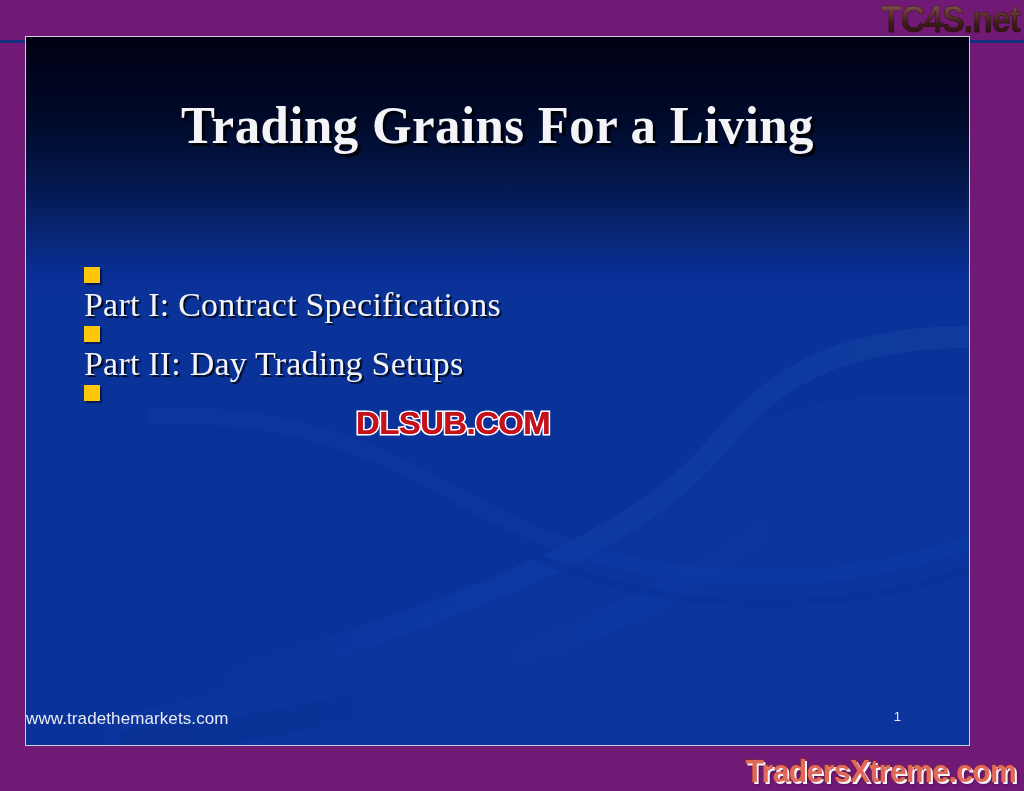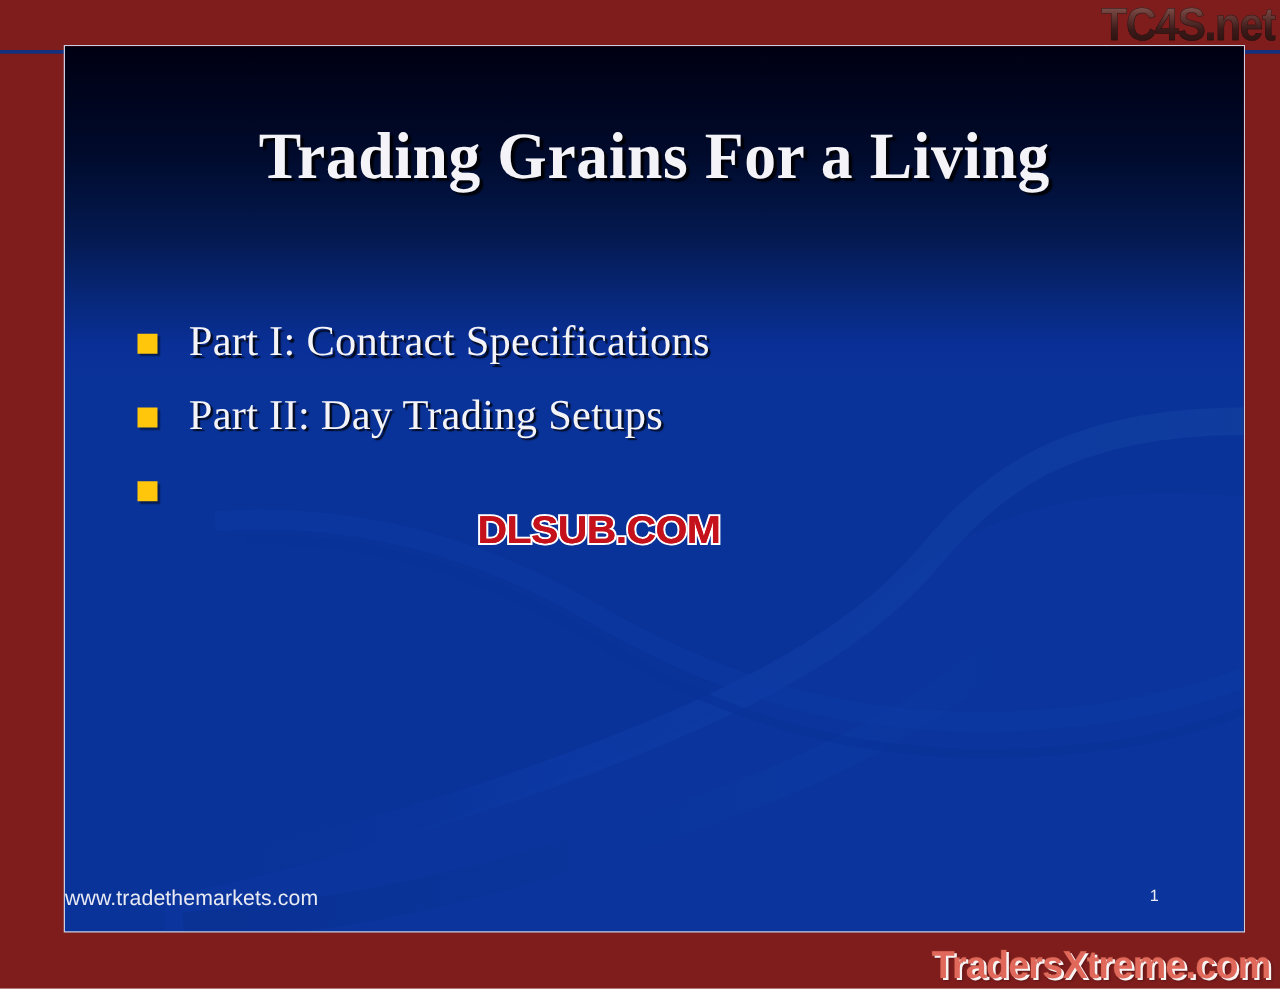--- a/index.html
+++ b/index.html
@@ -13,21 +13,21 @@
     height: 791px;
     position: relative;
     overflow: hidden;
     font-family: "Liberation Serif", "DejaVu Serif", serif;
   }
 
   
   #page {
     position: absolute;
     inset: 0;
-    background: #7f1d1d;
+    background: #701a75;
   }
 
   
   #tc4s-watermark {
     position: absolute;
     top: 1px;
     right: 4px;
     font-family: "Liberation Sans", "DejaVu Sans", sans-serif;
     font-weight: bold;
     font-size: 37px;
@@ -48,21 +48,21 @@
     top: 40px;
     right: 0px;
     width: 1024px;
     height: 3px;
     background: #14307e;
   }
 
   
   #slide {
     position: absolute;
-    left: 52px;
+    left: 26px;
     top: 37px;
     width: 943px;
     height: 708px;
     background:
       linear-gradient(180deg,
         #000012 0%,
         #000a2b 12%,
         #041a52 22%,
         #07287c 29%,
         #0a3098 34%,
@@ -101,20 +101,21 @@
   #bullet-list {
     position: absolute;
     left: 58px;
     top: 215px;
     width: 860px;
   }
   .bullet-row {
     display: flex;
     align-items: flex-start;
     height: 59px;
+    flex-direction: column;
   }
   .bullet-marker {
     flex: 0 0 auto;
     width: 16px;
     height: 16px;
     margin-top: 15px;
     margin-right: 25px;
     background: #ffc60b;
     box-shadow: 2px 2px 1px rgba(0,0,0,0.45);
   }

